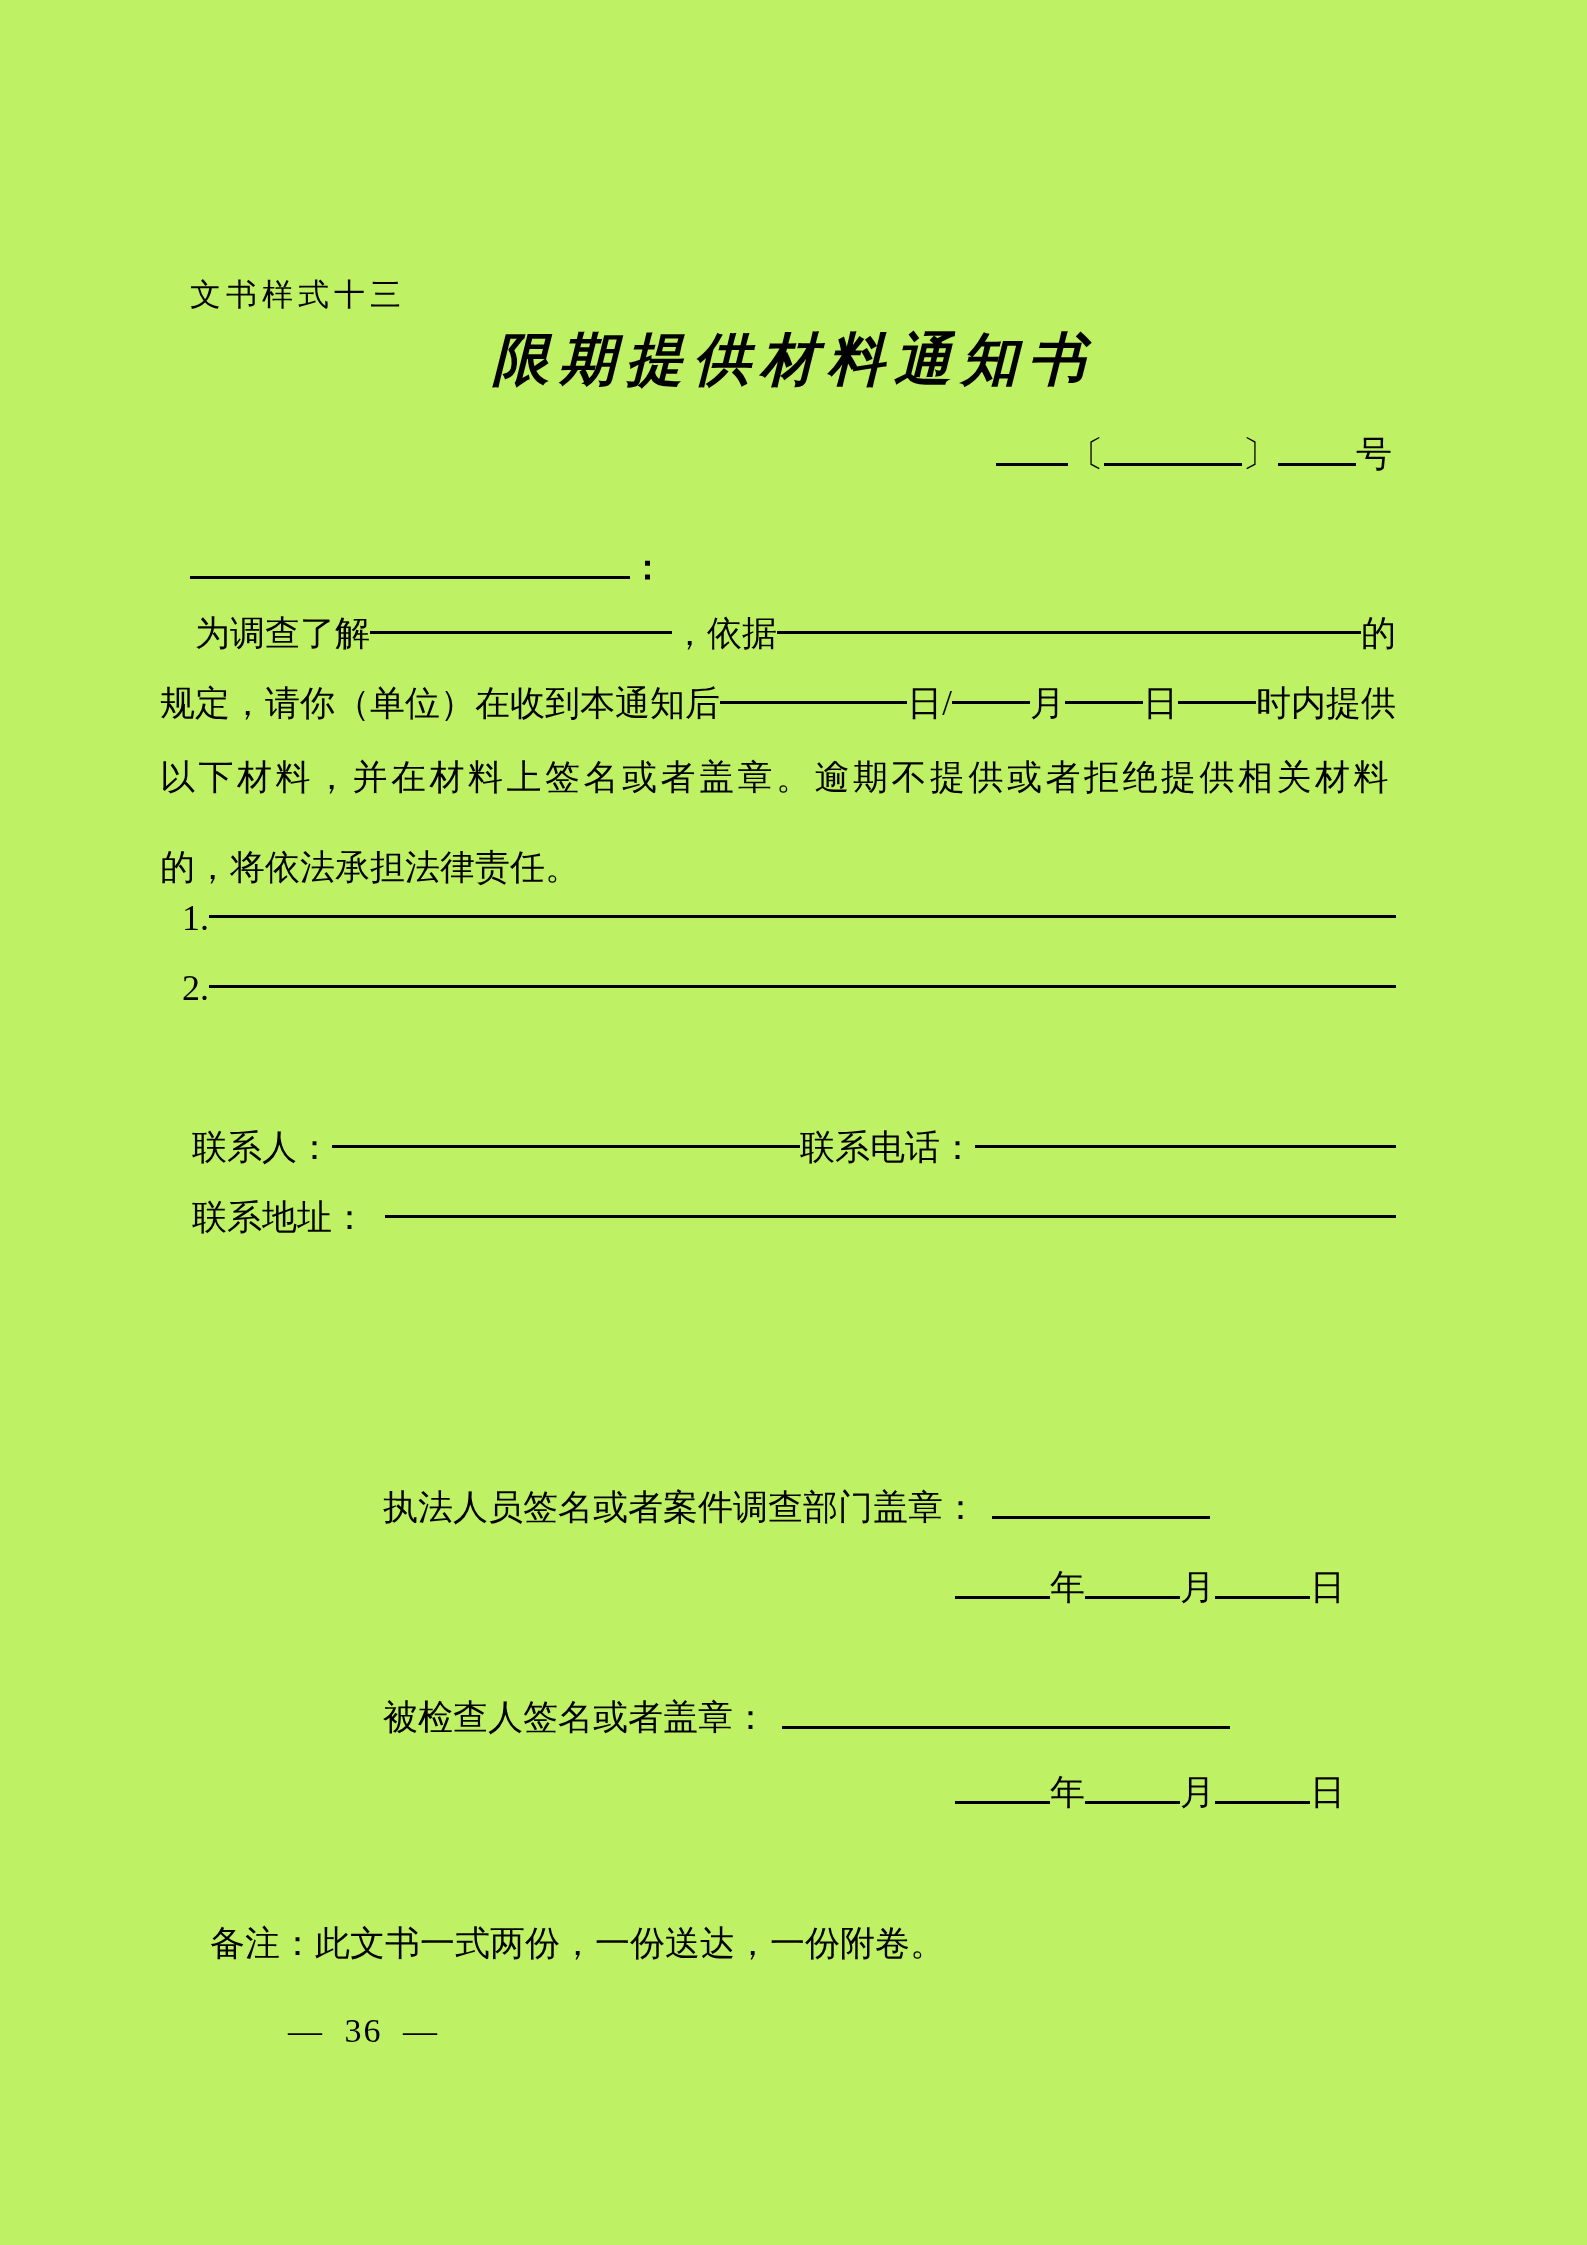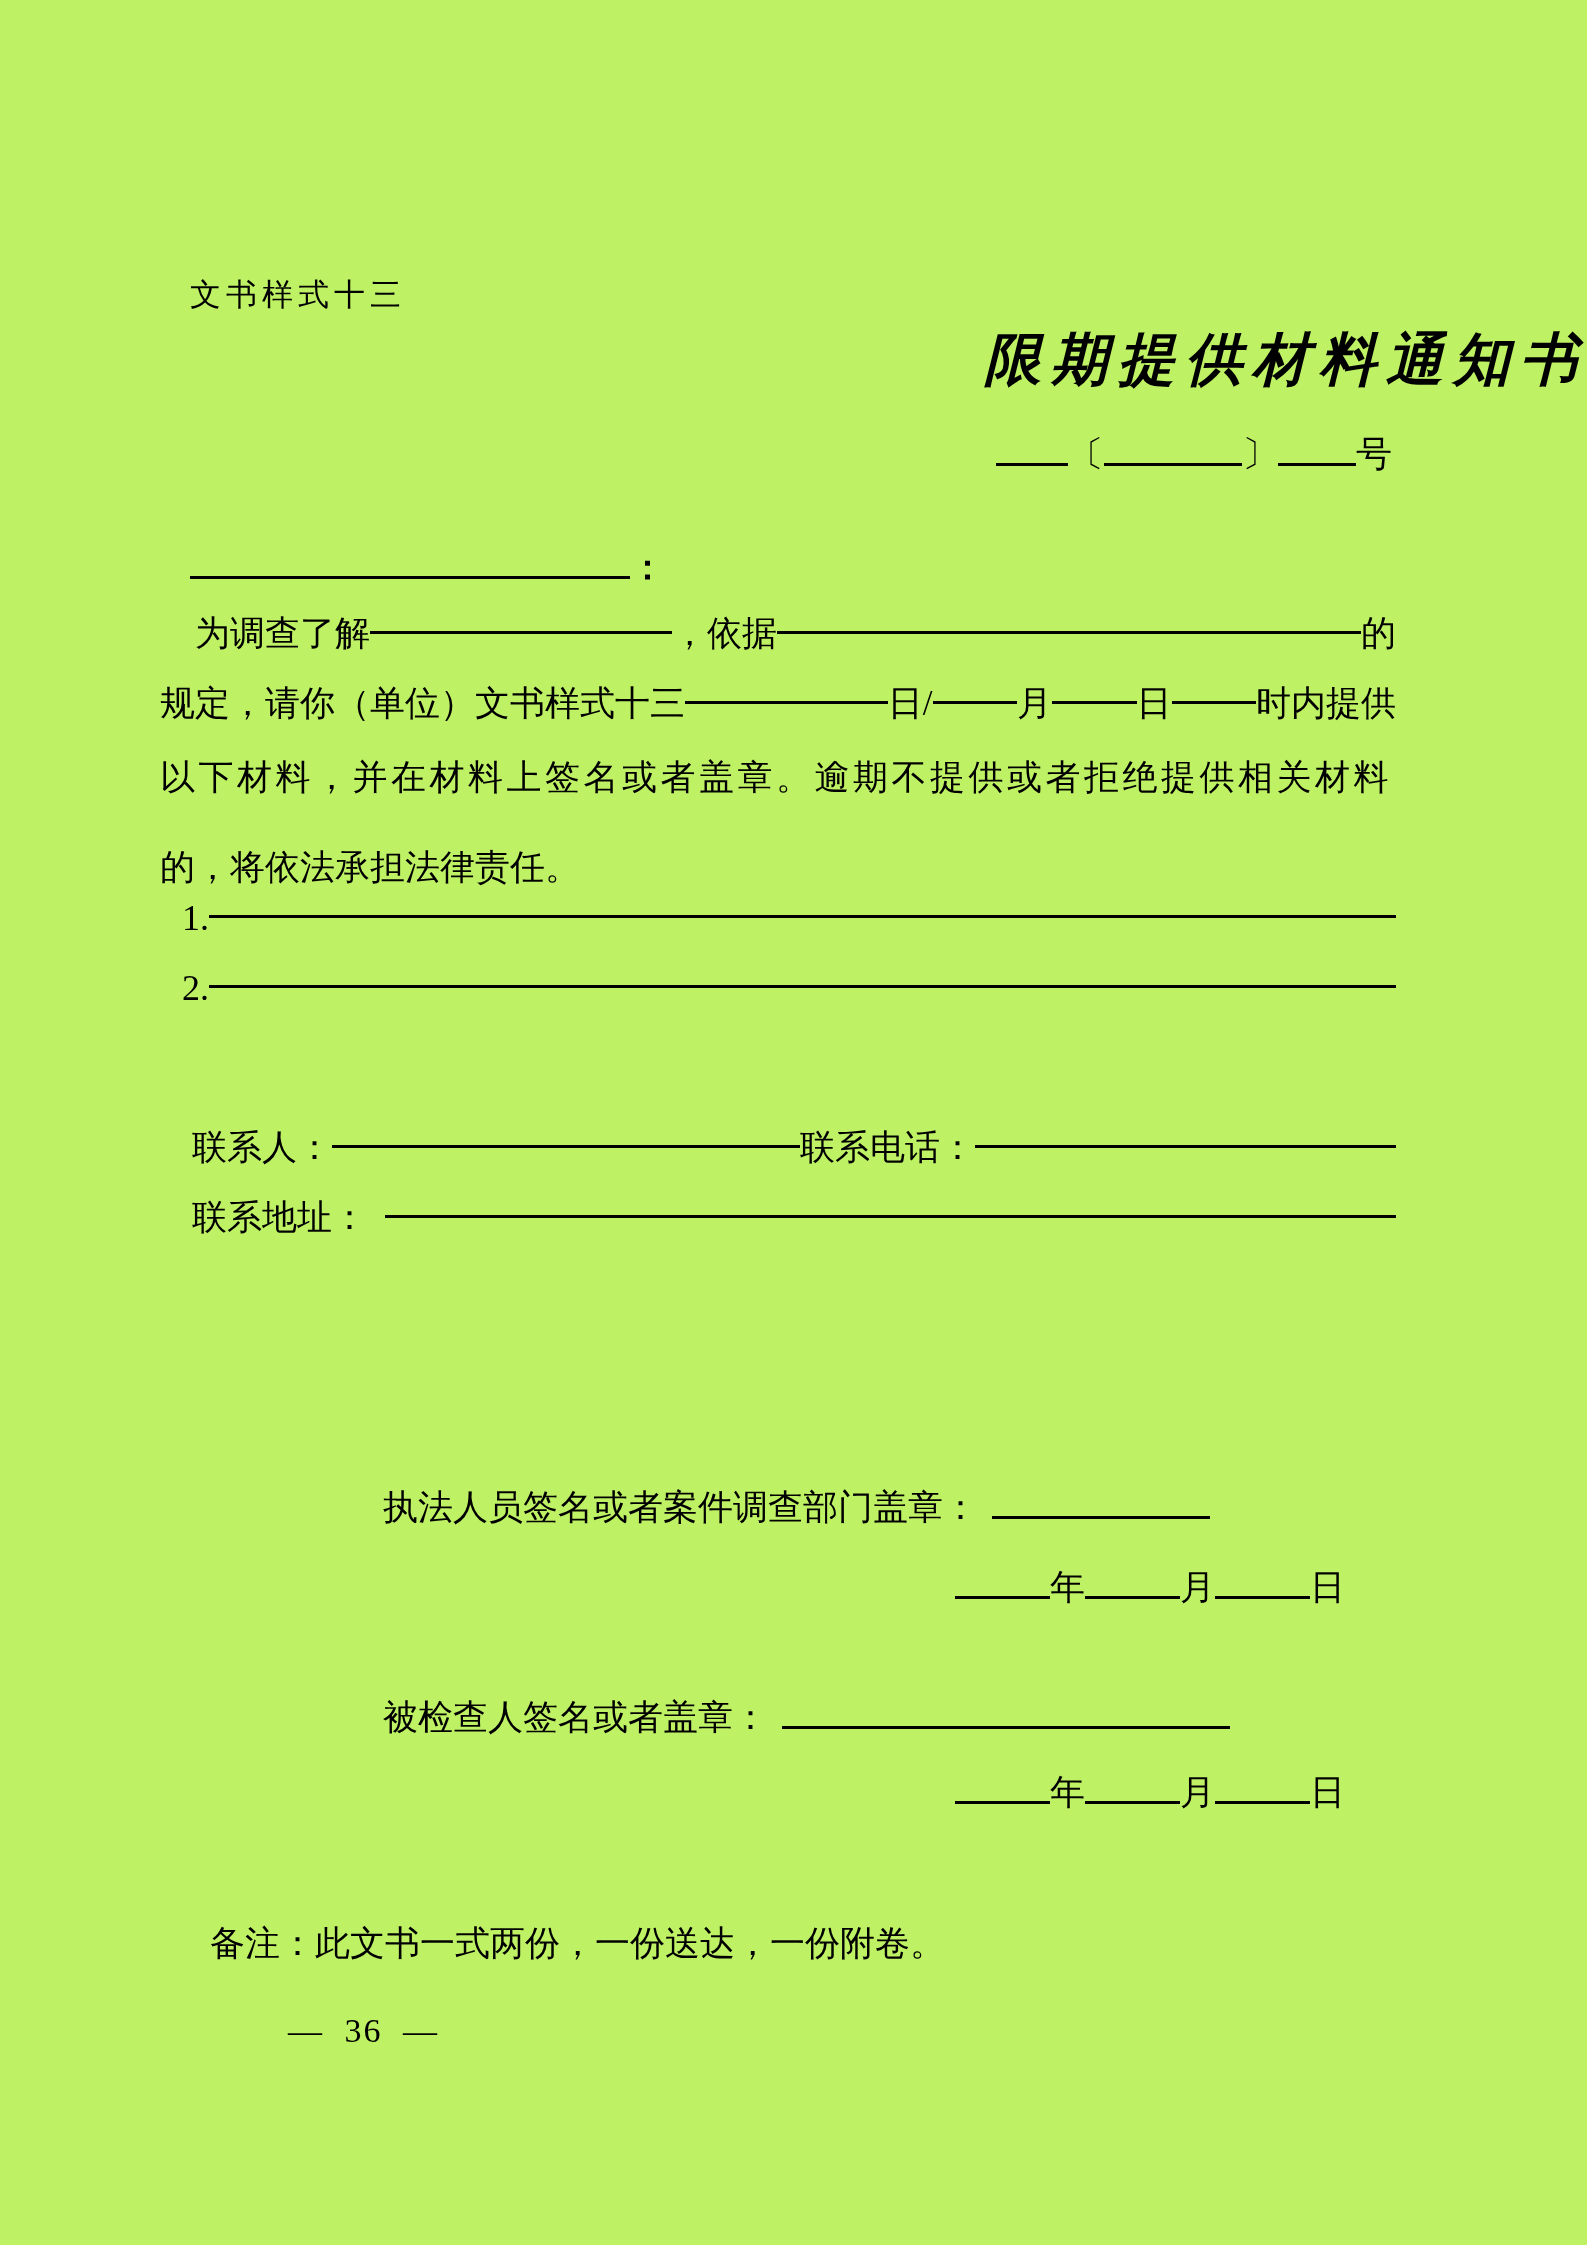--- a/index.html
+++ b/index.html
@@ -17,21 +17,21 @@
   
   .iblank { display:inline-block; border-bottom:3px solid #000; height:0.05em; vertical-align:baseline; }
 
   
   .frow { display:flex; align-items:center; line-height:1.15; }
   .frow .txt { flex:0 0 auto; }
   .frow .fblank { border-bottom:3px solid #000; height:0; margin-bottom:4px; }
 
   .form-label { font-size:31px; letter-spacing:5px; }
   .doc-title {
-    width:100%; text-align:right;
+    width:100%; text-align:center;
     font-size:57px; font-weight:bold; font-style:italic;
     letter-spacing:10px;
   }
   .num-line { font-size:36px; }
   .body-line { font-size:35px; }
   .serif-num { font-size:36px; }
   .note-line { font-size:35px; }
   .pagenum { font-size:34px; letter-spacing:2px; }
 </style>
 </head>
@@ -53,21 +53,21 @@
 
   <div class="abs frow body-line" style="top:614px; left:160px; width:1236px;">
     <span class="txt" style="padding-left:35px;">为调查了解</span>
     <span class="fblank" style="flex:0 0 302px;"></span>
     <span class="txt">，依据</span>
     <span class="fblank" style="flex:1 1 0;"></span>
     <span class="txt">的</span>
   </div>
 
   <div class="abs frow body-line" style="top:684px; left:160px; width:1236px;">
-    <span class="txt">规定，请你（单位）文书样式十三</span>
+    <span class="txt">规定，请你（单位）在收到本通知后</span>
     <span class="fblank" style="flex:2.4 1 0; min-width:100px;"></span>
     <span class="txt">日/</span>
     <span class="fblank" style="flex:1 1 0; min-width:45px;"></span>
     <span class="txt">月</span>
     <span class="fblank" style="flex:1 1 0; min-width:45px;"></span>
     <span class="txt">日</span>
     <span class="fblank" style="flex:1 1 0; min-width:45px;"></span>
     <span class="txt">时内提供</span>
   </div>
 

